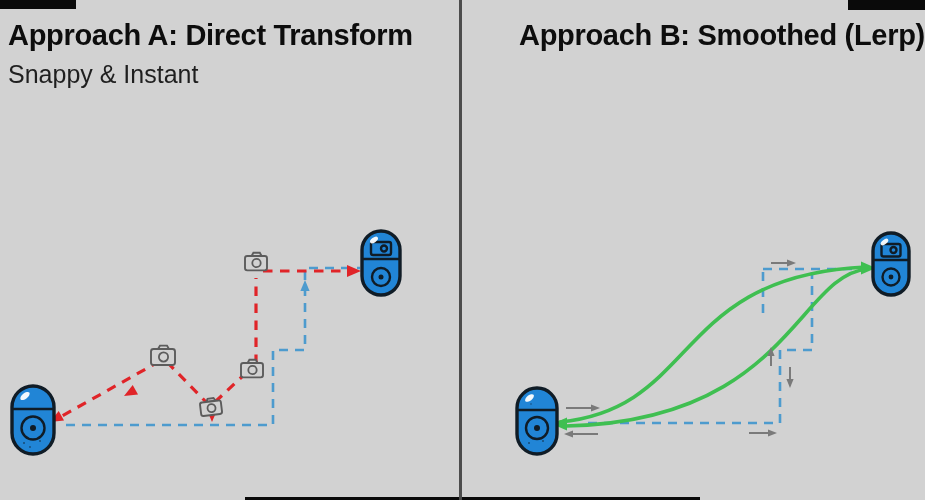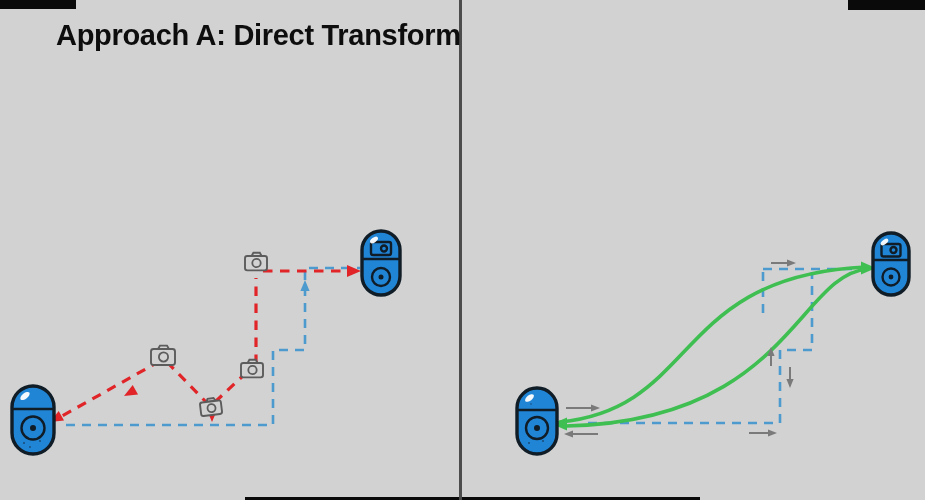--- a/index.html
+++ b/index.html
@@ -14,21 +14,21 @@
     position:relative;width:925px;height:500px;overflow:hidden;
     background:var(--background);
     font-family:"Liberation Sans", sans-serif;
   }
   .letterbox{position:absolute;background:var(--letterbox);}
   .lb-tl{left:0;top:0;width:76px;height:9px;}
   .lb-tr{left:848px;top:0;width:77px;height:10px;}
   .lb-b{left:245px;top:497px;width:455px;height:3px;}
   .divider{position:absolute;left:459px;top:0;width:3px;height:500px;background:var(--divider);}
   .panel-header{position:absolute;z-index:3;}
-  .ph-a{left:8px;top:20px;margin-left:48px;}
+  .ph-a{left:8px;top:20px;}
   .ph-b{left:519px;top:20px;}
   .panel-title{
     margin:0;font-size:29px;font-weight:bold;letter-spacing:-.3px;
     color:var(--title-text);line-height:1.1;
   }
   .panel-subtitle{
     margin:9px 0 0 0;font-size:25px;font-weight:normal;
     color:var(--subtitle-text);line-height:1.1;
   }
   svg.diagram{position:absolute;left:0;top:0;z-index:2;}
@@ -55,22 +55,24 @@
 
 <div class="stage">
 
   <div class="letterbox lb-tl"></div>
   <div class="letterbox lb-tr"></div>
   <div class="letterbox lb-b"></div>
   <div class="divider"></div>
 
   <div class="panel-header ph-a">
     <h1 class="panel-title">Approach A: Direct Transform</h1>
+    <p class="panel-subtitle">Snappy &amp; Instant</p>
   </div>
   <div class="panel-header ph-b">
+    <h1 class="panel-title">Approach B: Smoothed (Lerp)</h1>
   </div>
 
   <svg class="diagram" width="925" height="500" viewBox="0 0 925 500">
 
     <g>
 
       <path class="blue-dash" d="M66,425 H273 V350 H305 V268 H360"></path>
       <polygon class="blue-head" points="0,0 -11,-4.6 -11,4.6" transform="translate(305,280) rotate(-90)"></polygon>
 
       <path class="red-dash" d="M160,361 L62,416"></path>

